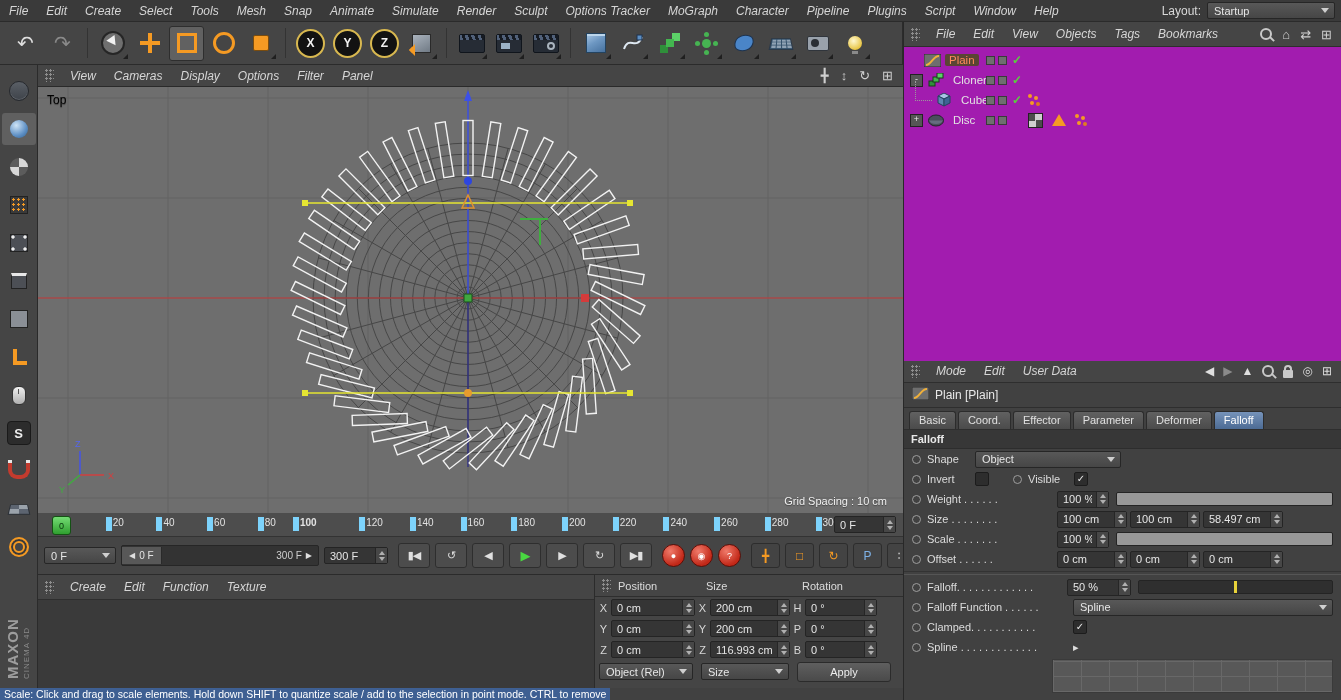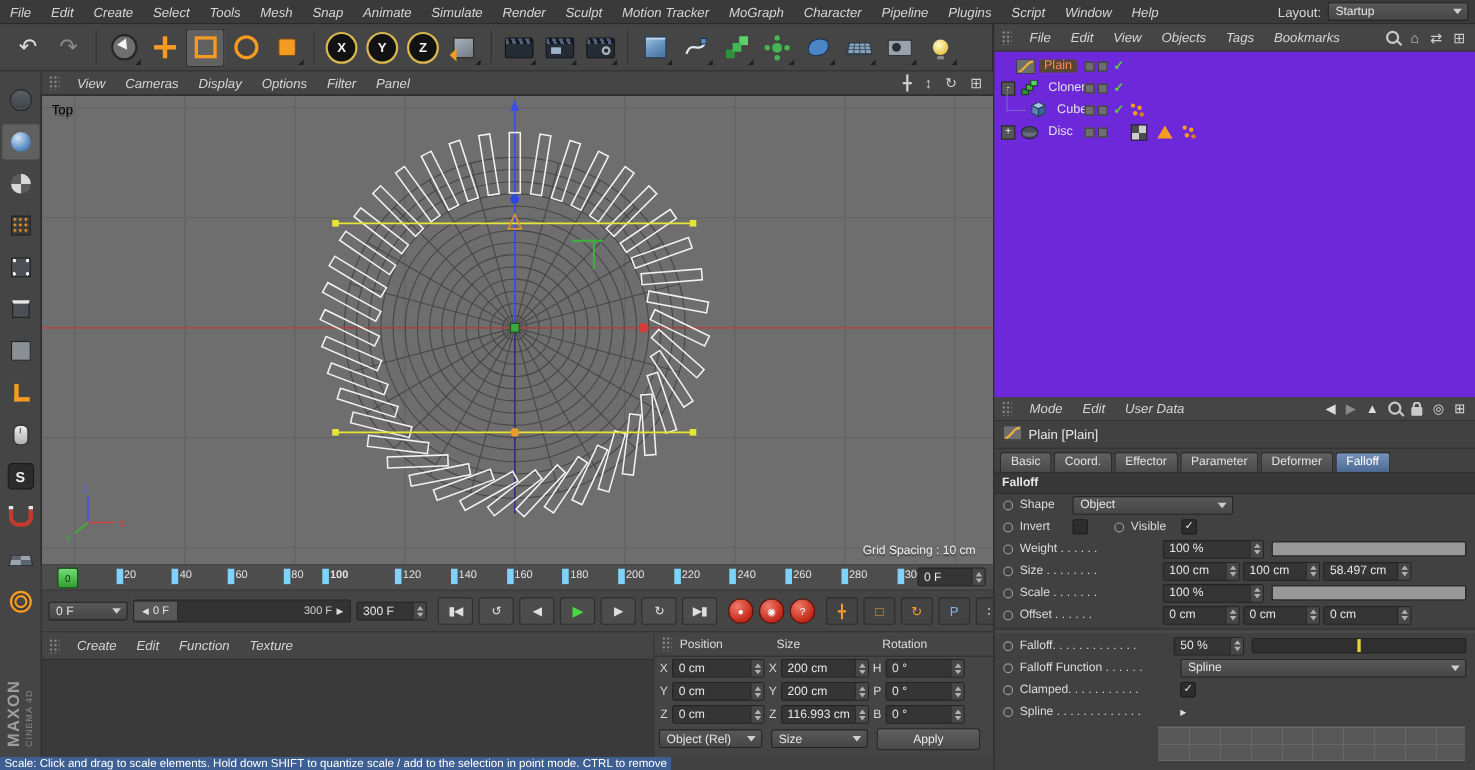--- a/index.html
+++ b/index.html
@@ -128,21 +128,21 @@
   .btn{display:inline-flex;align-items:center;justify-content:center;height:18px;background:linear-gradient(#5f5f5f,#4a4a4a);border:1px solid #2b2b2b;border-radius:3px;color:#ededed;font-size:11px;flex:none;}
   .w92{width:92px;}
 
   
   #statusbar{position:absolute;left:0;top:688px;width:903px;height:12px;background:#414141;font-size:10.5px;line-height:12px;white-space:nowrap;overflow:hidden;}
   #statusbar .sel{background:#3e5f92;color:#fff;padding:0 4px;}
 
   
   #rightpanel{position:absolute;left:903px;top:22px;width:438px;height:678px;background:#414141;border-left:1px solid #282828;box-sizing:border-box;}
   #objmgr{height:338px;border-bottom:1px solid #2b2b2b;box-sizing:border-box;}
-  #objlist{height:314px;background:#6d28d9;position:relative;padding-top:3px;box-sizing:border-box;}
+  #objlist{height:314px;background:#a21caf;position:relative;padding-top:3px;box-sizing:border-box;}
   .om-row{position:relative;height:20px;display:flex;align-items:center;font-size:11.5px;color:#e2e2e2;}
   .om-row .exp{width:11px;height:11px;background:#565656;border:1px solid #232323;color:#ececec;font-size:9px;line-height:9px;text-align:center;margin:0 4px 0 3px;flex:none;box-sizing:content-box;}
   .om-icon{width:18px;height:15px;margin-right:4px;flex:none;display:flex;align-items:center;justify-content:center;}
   .om-name{padding:0 4px;border-radius:2px;white-space:nowrap;}
   .om-name.selected{background:#5a4534;color:#ff8a5c;}
   .om-toggles{position:absolute;left:82px;display:flex;gap:3px;}
   .om-toggles i{width:7px;height:7px;background:#6e6e6e;border:1px solid #3a3a3a;display:block;}
   .om-check{position:absolute;left:108px;color:#59d13d;font-weight:bold;font-size:12px;}
   .om-tags{position:absolute;left:124px;display:flex;gap:9px;align-items:center;}
   .pad19{padding-left:19px;} .pad3{padding-left:3px;} .pad31{padding-left:31px;}
@@ -160,21 +160,21 @@
   
   #attrmgr{height:340px;box-sizing:border-box;}
   .am-title{display:flex;align-items:center;height:24px;background:#414141;border-bottom:1px solid #2e2e2e;padding-left:8px;gap:6px;font-size:12px;color:#e8e8e8;}
   .am-tabs{height:22px;background:#414141;border-bottom:1px solid #2e2e2e;padding:3px 0 0 5px;box-sizing:border-box;white-space:nowrap;}
   .atab{display:inline-block;padding:2px 9px 3px;margin-right:2px;font-size:11px;color:#e0e0e0;background:linear-gradient(#616161,#4b4b4b);border:1px solid #2c2c2c;border-bottom:none;border-radius:3px 3px 0 0;}
   .atab.active{background:linear-gradient(#7693ba,#4c6b94);color:#fff;}
   .asection{height:18px;line-height:18px;background:#373737;border-bottom:1px solid #2d2d2d;padding-left:7px;font-size:11px;font-weight:bold;color:#e8e8e8;}
   .arow{display:flex;align-items:center;height:20px;padding:0 8px;font-size:11px;color:#dcdcdc;}
   .alab{white-space:nowrap;overflow:hidden;flex:none;}
   .lw48{width:48px;} .lw130{width:130px;} .lw112{width:112px;} .lw140{width:140px;} .lw146{width:146px;}
-  .fw72{width:92px;} .fw70{width:70px;} .fw80{width:80px;} .fw64{width:64px;} .ddflex{flex:1;} .dd146{width:146px;}
+  .fw72{width:52px;} .fw70{width:70px;} .fw80{width:80px;} .fw64{width:64px;} .ddflex{flex:1;} .dd146{width:146px;}
   .slider{flex:1;height:12px;background:#2f2f2f;border:1px solid #242424;border-radius:2px;position:relative;margin-left:7px;overflow:hidden;}
   .slider .fill{position:absolute;left:0;top:0;bottom:0;background:#989898;}
   .slider .marker{position:absolute;top:0;bottom:0;width:3px;background:#e8d23a;}
   .asep{height:2px;border-top:1px solid #333;border-bottom:1px solid #555;margin:2px 0;}
   .spline-graph{margin:2px 8px 0 148px;height:32px;background:#585858;border:1px solid #3a3a3a;position:relative;background-image:repeating-linear-gradient(90deg,#686868 0 1px,transparent 1px 28px),repeating-linear-gradient(0deg,#686868 0 1px,transparent 1px 15px);}
   .am-icons{margin-left:auto;display:flex;align-items:center;gap:9px;padding-right:9px;}
   .am-icons .glyph{font-size:12px;line-height:12px;}
 
   
   .sicon{display:block;}
@@ -190,21 +190,21 @@
         <span class="menu-item">Edit</span>
         <span class="menu-item">Create</span>
         <span class="menu-item">Select</span>
         <span class="menu-item">Tools</span>
         <span class="menu-item">Mesh</span>
         <span class="menu-item">Snap</span>
         <span class="menu-item">Animate</span>
         <span class="menu-item">Simulate</span>
         <span class="menu-item">Render</span>
         <span class="menu-item">Sculpt</span>
-        <span class="menu-item">Motion Tracker</span>
+        <span class="menu-item">Options Tracker</span>
         <span class="menu-item">MoGraph</span>
         <span class="menu-item">Character</span>
         <span class="menu-item">Pipeline</span>
         <span class="menu-item">Plugins</span>
         <span class="menu-item">Script</span>
         <span class="menu-item">Window</span>
         <span class="menu-item">Help</span>
       </div>
     <div class="mb-right">
       <span>Layout:</span>

